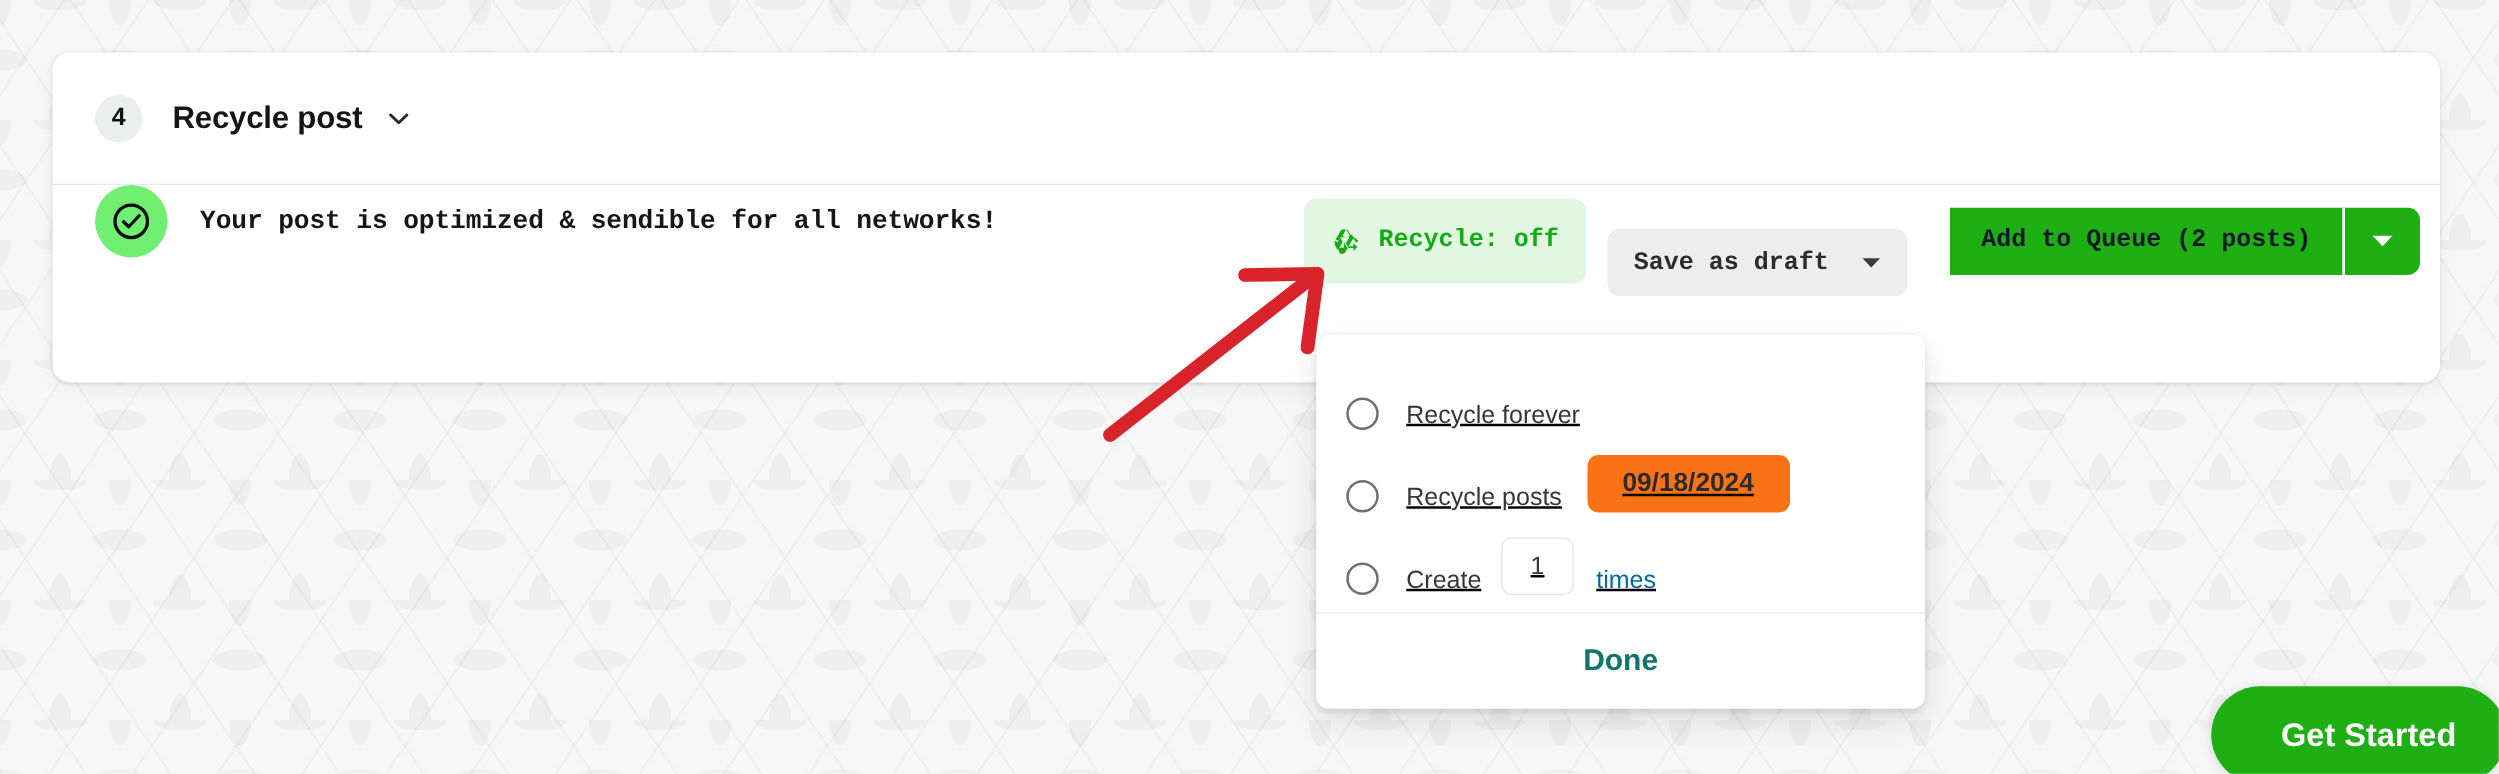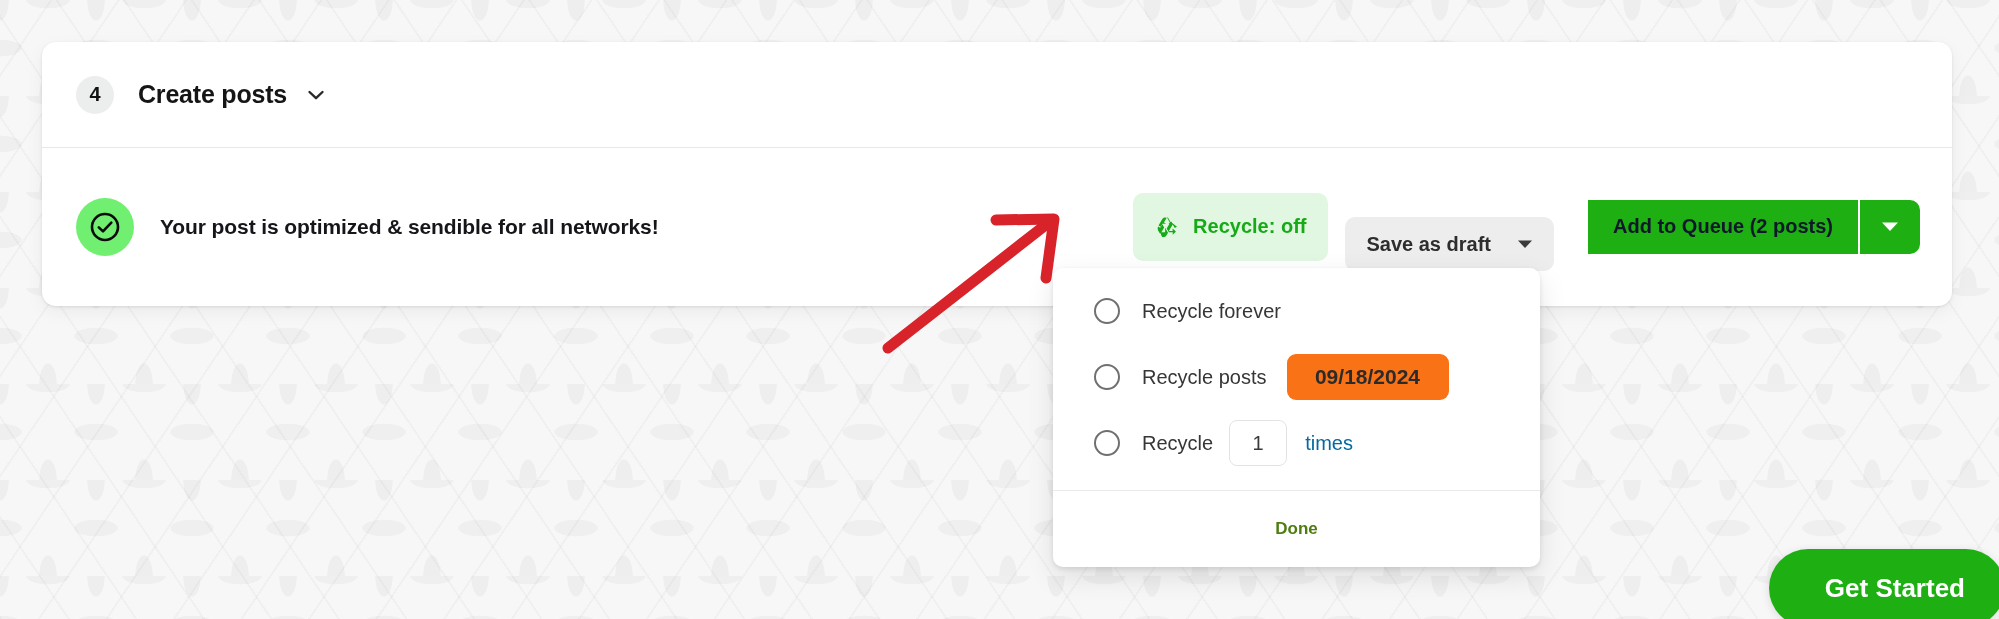--- a/index.html
+++ b/index.html
@@ -77,23 +77,24 @@
   .title-caret {
     margin-left: 18px;
     display: flex;
     align-items: center;
     color: #2a2a2a;
   }
 
   .card-body {
     height: 157px;
     display: flex;
-    align-items: center;
-    padding: 0 32px 0 34px;
+    align-items: flex-start;
+    padding: 0 16px 0 34px;
     box-sizing: border-box;
+    font-family: Liberation Mono, monospace;
   }
   .status-wrap {
     display: flex;
     align-items: center;
     flex: 1 1 auto;
     min-width: 0;
   }
   .status-circle {
     width: 58px;
     height: 58px;
@@ -196,24 +197,25 @@
     width: 487px;
     background: #ffffff;
     border-radius: 10px;
     box-shadow: 0 2px 5px rgba(0,0,0,0.10), 0 10px 28px rgba(0,0,0,0.10);
     z-index: 5;
     overflow: hidden;
   }
   .opt-list { padding: 10px 0 14px 0; }
   .opt-row {
     display: flex;
-    align-items: center;
+    align-items: flex-end;
     height: 66px;
-    padding-left: 41px;
-    cursor: pointer;
+    padding-left: 24px;
+    cursor: pointer;
+    text-decoration: underline;
   }
   .radio {
     width: 26px;
     height: 26px;
     border-radius: 50%;
     border: 2.5px solid #6f7072;
     box-sizing: border-box;
     flex: none;
   }
   .opt-label {
@@ -259,23 +261,23 @@
   }
   .dropdown-footer {
     border-top: 1px solid #eaeaea;
     height: 76px;
     display: flex;
     align-items: center;
     justify-content: center;
     cursor: pointer;
   }
   .done-label {
-    font-size: 17px;
-    font-weight: bold;
-    color: #4d7c0f;
+    font-size: 24px;
+    font-weight: bold;
+    color: #0f766e;
   }
 
   
   #annotation-arrow {
     position: absolute;
     left: 880px;
     top: 200px;
     width: 200px;
     height: 160px;
     z-index: 8;
@@ -306,21 +308,21 @@
 </style>
 </head>
 <body>
 
 <div id="bg-pattern"></div>
 
 <div id="create-post-card">
 
   <div class="card-header">
     <div class="step-badge">4</div>
-    <div class="card-title">Create posts</div>
+    <div class="card-title">Recycle post</div>
     <span class="title-caret">
       <svg width="22" height="22" viewBox="0 0 22 22" aria-hidden="true">
         <path d="M4.5 8 L11 14.2 L17.5 8" fill="none" stroke="#2a2a2a" stroke-width="2.4" stroke-linecap="round" stroke-linejoin="round"></path>
       </svg>
     </span>
   </div>
 
   <div class="card-body">
 
     <div class="status-wrap">
@@ -383,21 +385,21 @@
     </div>
 
     <div class="opt-row">
       <span class="radio"></span>
       <span class="opt-label">Recycle posts</span>
       <button class="date-chip">09/18/2024</button>
     </div>
 
     <div class="opt-row">
       <span class="radio"></span>
-      <span class="opt-label">Recycle</span>
+      <span class="opt-label">Create</span>
       <input class="times-input" type="text" value="1" style="">
       <span class="times-suffix">times</span>
     </div>
 
   </div>
 
   <div class="dropdown-footer">
     <span class="done-label">Done</span>
   </div>
 </div>

